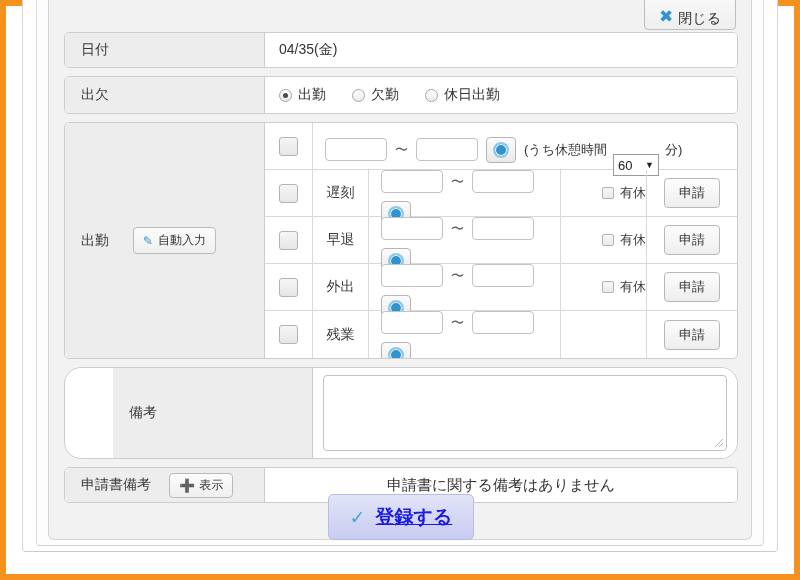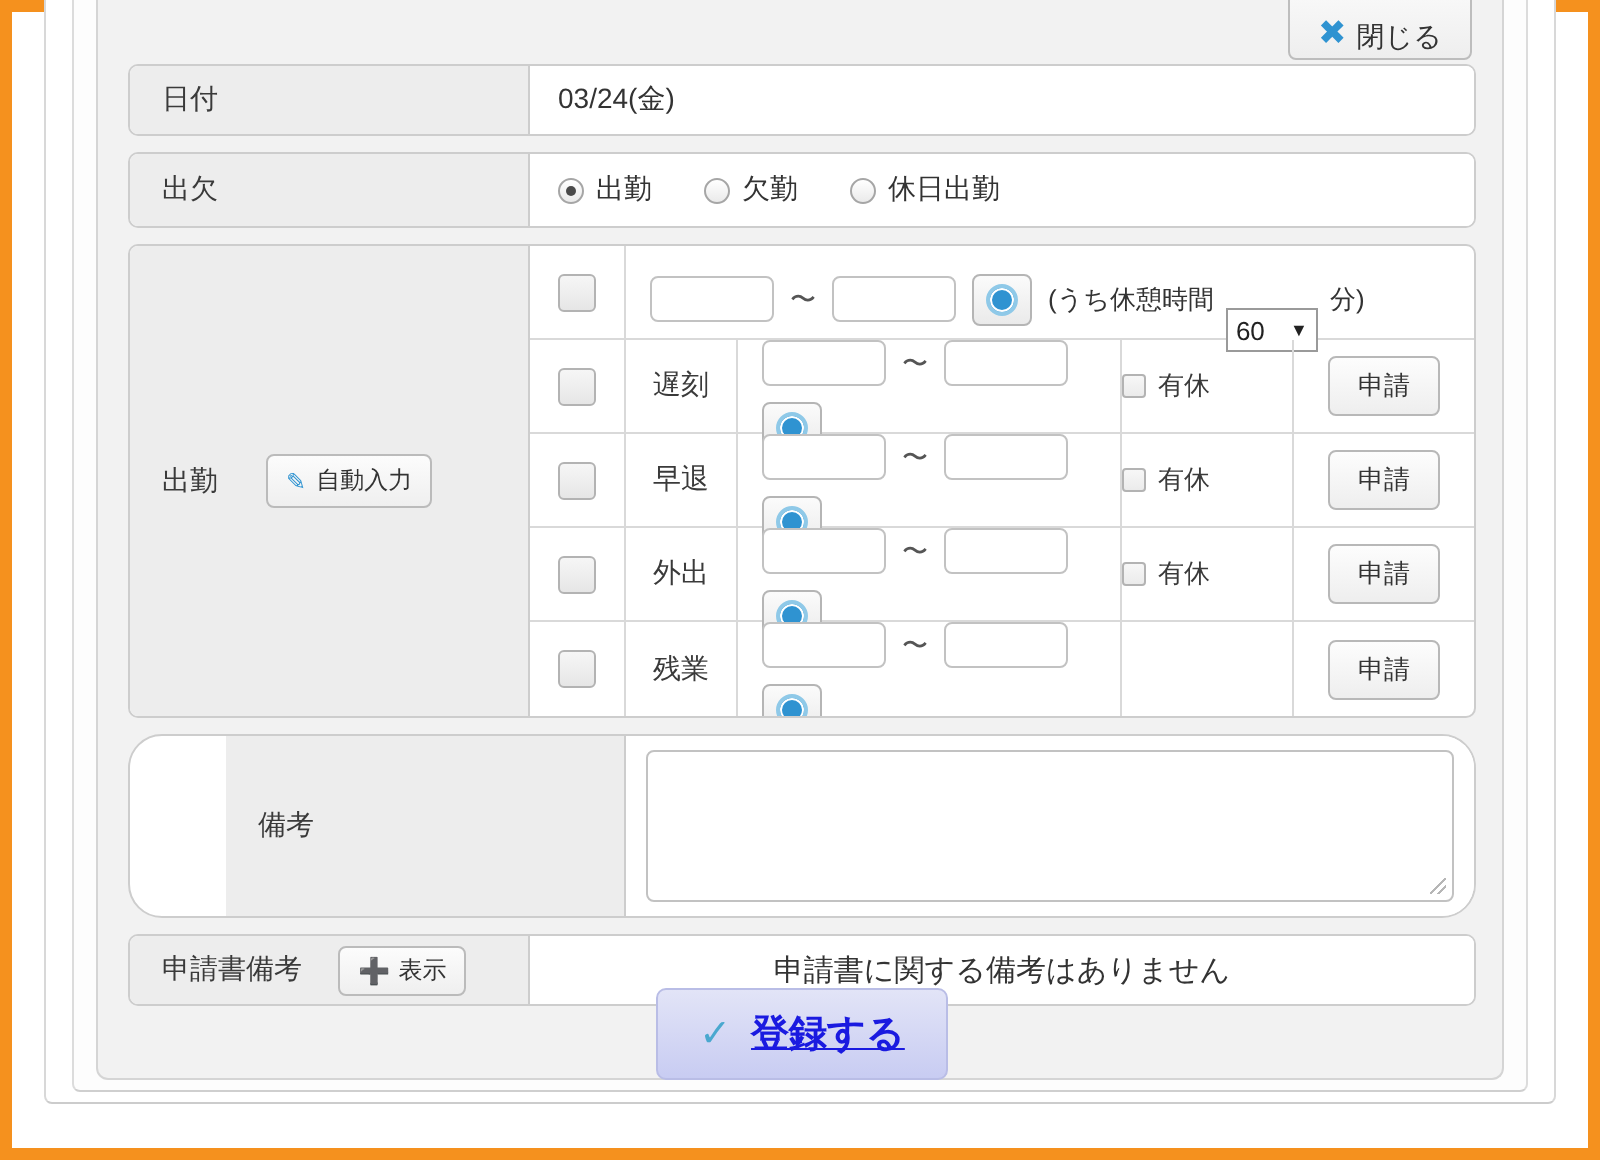--- a/index.html
+++ b/index.html
@@ -260,21 +260,21 @@
     background: #ffffff;
     font-size: 13px;
     color: #222222;
     cursor: pointer;
     margin-top: 31px;
   }
   .break-select .arr { font-size: 9px; color: #222222; }
 
   .yuu-cell {
     width: 86px; flex: 0 0 86px;
-    display: flex; align-items: center; justify-content: flex-start;
+    display: flex; align-items: center; justify-content: flex-end;
     gap: 6px;
     height: 100%;
     border-right: 1px solid #d9d9d9;
     font-size: 13px;
     color: #3a3a3a;
   }
   .yuu-cell .sbox {
     width: 12px; height: 12px;
     border: 1px solid #b3b3b3;
     border-radius: 2px;
@@ -402,21 +402,21 @@
 
 <div id="close-button">
   <span class="x-glyph">✖</span>
   <span class="lbl">閉じる</span>
 </div>
 
 <div id="form-area">
 
   <div class="frow" id="row-date">
     <div class="flabel">日付</div>
-    <div class="fvalue">03/24(金)</div>
+    <div class="fvalue">04/35(金)</div>
   </div>
 
   <div class="frow" id="row-attendance">
     <div class="flabel">出欠</div>
     <div class="fvalue">
       <span class="radio-opt">
         <span class="radio-dot on"></span>
         <span>出勤</span>
       </span>
       <span class="radio-opt">

